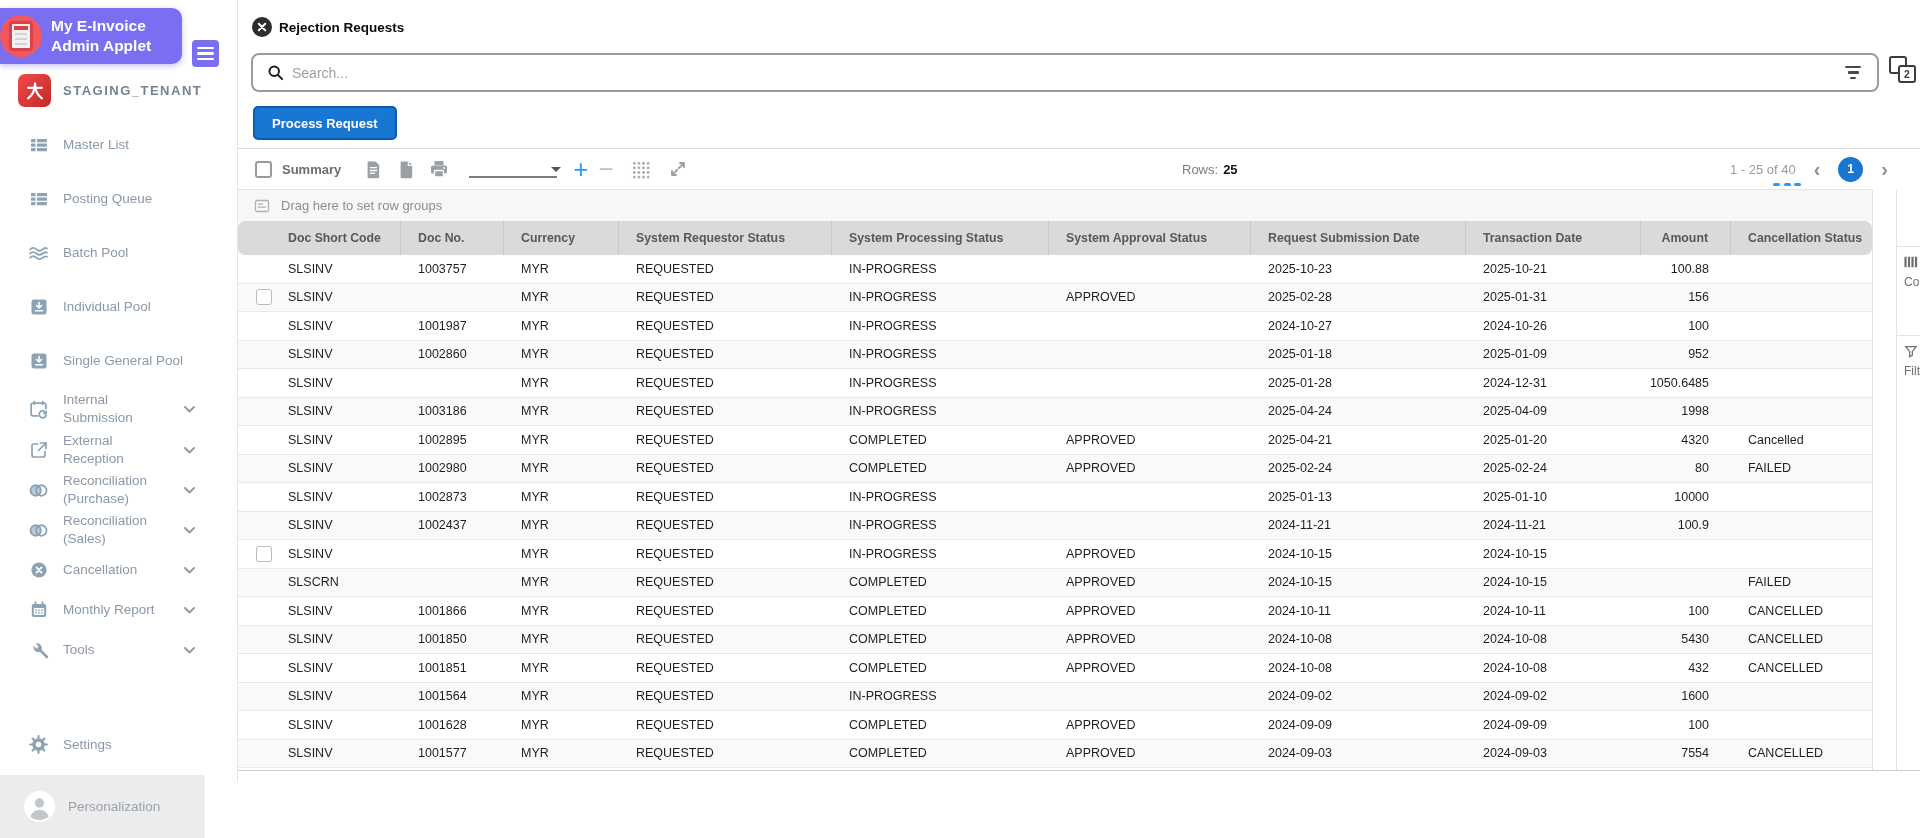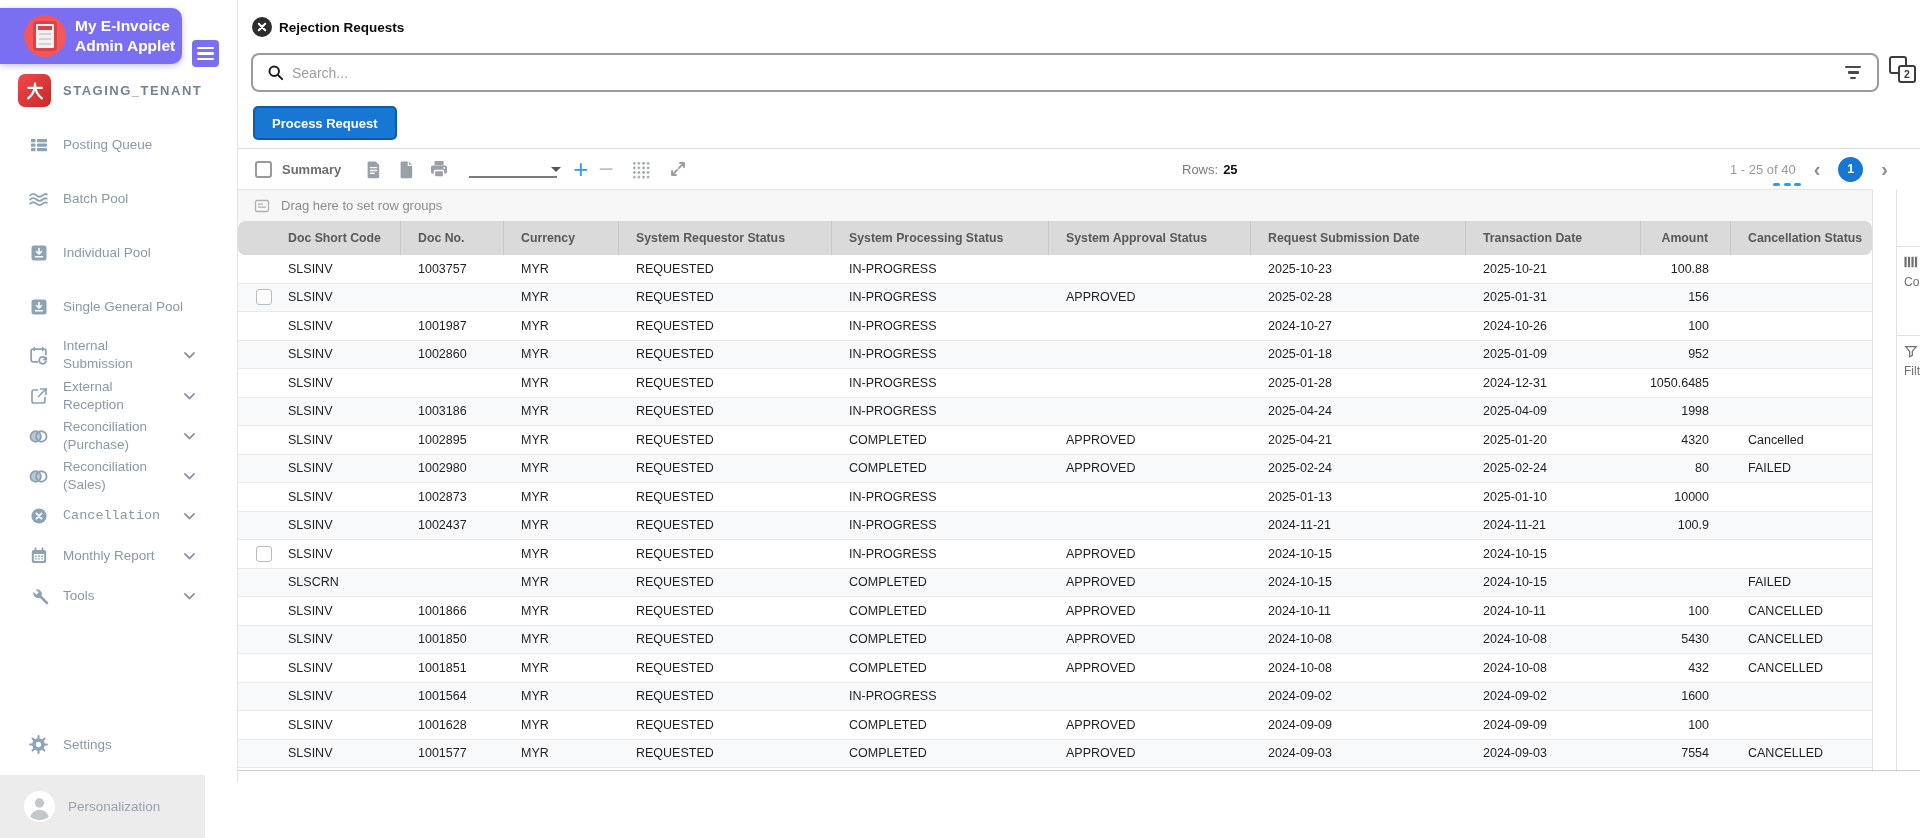--- a/index.html
+++ b/index.html
@@ -3,21 +3,21 @@
 <meta charset="utf-8">
 <style>
   * { box-sizing: border-box; margin: 0; padding: 0; }
   html, body { width: 1920px; height: 838px; overflow: hidden; background: #fff;
     font-family: "Liberation Sans", sans-serif; }
   .app { position: relative; width: 1920px; height: 838px; background: #fff; }
 
   
   .sidebar { position: absolute; left: 0; top: 0; width: 205px; height: 838px; background: #fff; }
   .brand { position: absolute; left: 0; top: 8px; width: 182px; height: 56px; background: #7a6ff0;
-    border-radius: 0 10px 10px 0; display: flex; align-items: center; gap: 9px; padding-left: 24px;
+    border-radius: 0 10px 10px 0; display: flex; align-items: center; gap: 9px; padding-left: 0;
     box-shadow: 0 2px 6px rgba(90,80,210,.35); }
   .brand-logo { width: 42px; height: 42px; border-radius: 50%; background: #f4575b; flex: none;
     display: flex; align-items: center; justify-content: center; position: relative; }
   .tablet { width: 24px; height: 30px; background: #f6eff0; border: 3px solid #d8434a; border-radius: 4px;
     position: relative; overflow: hidden; }
   .tablet::before { content: ''; position: absolute; left: 2px; top: 2px; right: 2px; height: 4px; background: #d8434a; }
   .tablet::after { content: ''; position: absolute; left: 3px; top: 9px; right: 3px; bottom: 3px;
     background: repeating-linear-gradient(#cfd4da 0 2px, transparent 2px 5px); }
   .brand-title { color: #fff; font-size: 15.5px; font-weight: 700; line-height: 1.3; }
   .hamburger { position: absolute; left: 192px; top: 40px; width: 27px; height: 27px; background: #7a6ff0;
@@ -148,20 +148,35 @@
             <svg width="20" height="20" viewBox="0 0 20 20" fill="#8ba3b4">
               <rect x="2" y="4" width="4.5" height="3.2" rx="0.6"></rect>
               <rect x="8" y="4" width="10" height="3.2" rx="0.6"></rect>
               <rect x="2" y="8.5" width="4.5" height="3.2" rx="0.6"></rect>
               <rect x="8" y="8.5" width="10" height="3.2" rx="0.6"></rect>
               <rect x="2" y="13" width="4.5" height="3.2" rx="0.6"></rect>
               <rect x="8" y="13" width="10" height="3.2" rx="0.6"></rect>
             </svg>
           </span>
           <span class="side-label">
+            <div>Master List</div>
+          </span>
+        </div>
+        <div class="side-item" style="height: 54px;">
+          <span class="side-icon">
+            <svg width="20" height="20" viewBox="0 0 20 20" fill="#8ba3b4">
+              <rect x="2" y="4" width="4.5" height="3.2" rx="0.6"></rect>
+              <rect x="8" y="4" width="10" height="3.2" rx="0.6"></rect>
+              <rect x="2" y="8.5" width="4.5" height="3.2" rx="0.6"></rect>
+              <rect x="8" y="8.5" width="10" height="3.2" rx="0.6"></rect>
+              <rect x="2" y="13" width="4.5" height="3.2" rx="0.6"></rect>
+              <rect x="8" y="13" width="10" height="3.2" rx="0.6"></rect>
+            </svg>
+          </span>
+          <span class="side-label">
             <div>Posting Queue</div>
           </span>
         </div>
         <div class="side-item" style="height: 54px;">
           <span class="side-icon">
             <svg width="21" height="21" viewBox="0 0 20 20" fill="none" stroke="#8ba3b4" stroke-width="1.7" stroke-linecap="round">
               <path d="M2 6c2-1.8 4-1.8 6 0s4 1.8 6 0 3-1.4 4-.8"></path>
               <path d="M2 10c2-1.8 4-1.8 6 0s4 1.8 6 0 3-1.4 4-.8"></path>
               <path d="M2 14c2-1.8 4-1.8 6 0s4 1.8 6 0 3-1.4 4-.8"></path>
             </svg>
@@ -256,21 +271,21 @@
           <span class="side-label">
             <div>Reconciliation</div>
             <div>(Sales)</div>
           </span>
           <span class="side-chevron">
             <svg width="11" height="7" viewBox="0 0 11 7" fill="none" stroke="#8b98a7" stroke-width="1.8" stroke-linecap="round" stroke-linejoin="round">
               <path d="M1 1l4.5 4.5L10 1"></path>
             </svg>
           </span>
         </div>
-        <div class="side-item" style="height: 40px; font-family: Liberation Mono, monospace;">
+        <div class="side-item" style="height: 40px;">
           <span class="side-icon">
             <svg width="20" height="20" viewBox="0 0 20 20">
               <circle cx="10" cy="10" r="7.6" fill="#8ba3b4"></circle>
               <path d="M7.4 7.4l5.2 5.2M12.6 7.4l-5.2 5.2" stroke="#fff" stroke-width="1.7" stroke-linecap="round"></path>
             </svg>
           </span>
           <span class="side-label">
             <div>Cancellation</div>
           </span>
           <span class="side-chevron">

